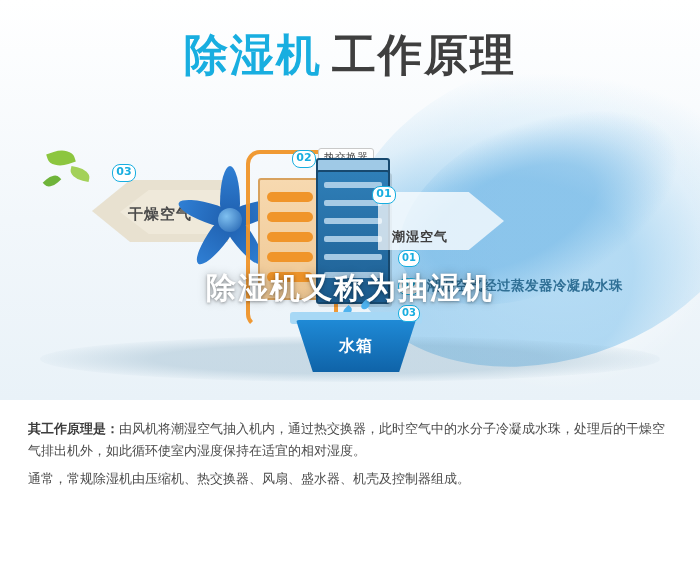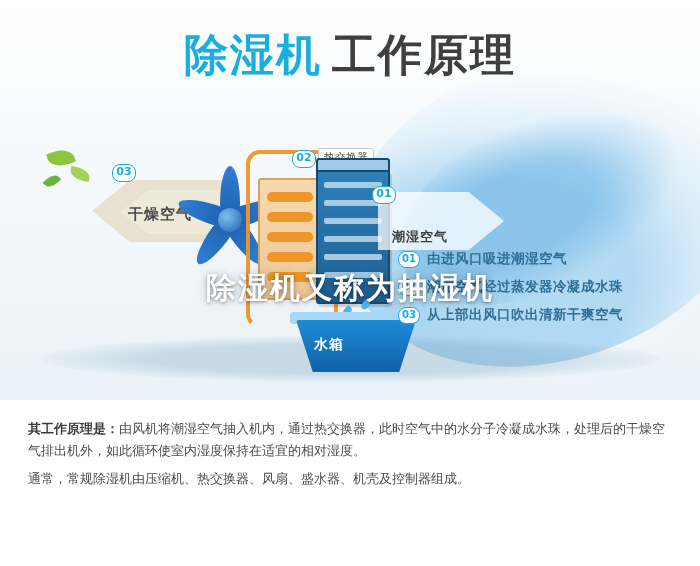--- a/index.html
+++ b/index.html
@@ -124,21 +124,21 @@
     position:absolute;left:296px;top:320px;width:120px;height:52px;
     background:linear-gradient(180deg,#1f8ad6,#0f63a8);
     clip-path:polygon(0 0,100% 0,86% 100%,14% 100%);
     border-radius:3px;
   }
   .tanktop{
     position:absolute;left:290px;top:312px;width:132px;height:12px;
     background:#a7d8f5;border-radius:3px;
   }
   .tankLabel{
-    position:absolute;left:314px;top:336px;font-size:14px;color:#ffffff;font-weight:bold;letter-spacing:1px;
+    position:absolute;left:339px;top:336px;font-size:16px;color:#ffffff;font-weight:bold;letter-spacing:1px;
   }
   .drop{
     position:absolute;width:7px;height:10px;background:#4fb3ef;border-radius:0 50% 50% 50%;transform:rotate(45deg);
   }
 
   
   .humidarrow{
     position:absolute;left:378px;top:192px;width:126px;height:58px;
     background:rgba(255,255,255,.75);
     clip-path:polygon(0 0,72% 0,100% 50%,72% 100%,0 100%);
@@ -251,29 +251,27 @@
     <div class="drop" style="left:344px;top:306px"></div>
     <div class="drop" style="left:362px;top:300px"></div>
 
     <div class="tanktop"></div>
     <div class="tank"></div>
     <div class="tankLabel">水箱</div>
 
     <div class="legend">
       <div class="row">
         <span class="num">01</span>
-        <span class="txt">由进风口吸进潮湿空气</span>
       </div>
       <div class="row">
         <span class="num">02</span>
         <span class="txt">潮湿空气经过蒸发器冷凝成水珠</span>
       </div>
       <div class="row">
         <span class="num">03</span>
-        <span class="txt">从上部出风口吹出清新干爽空气</span>
       </div>
     </div>
 
     <div class="overlay-headline">除湿机又称为抽湿机</div>
   </div>
 
   <div class="bodytext">
     <p><span class="lead">其工作原理是：</span><span>由风机将潮湿空气抽入机内，通过热交换器，此时空气中的水分子冷凝成水珠，处理后的干燥空气排出机外，如此循环使室内湿度保持在适宜的相对湿度。</span></p>
     <p>通常，常规除湿机由压缩机、热交换器、风扇、盛水器、机壳及控制器组成。</p>
   </div>

